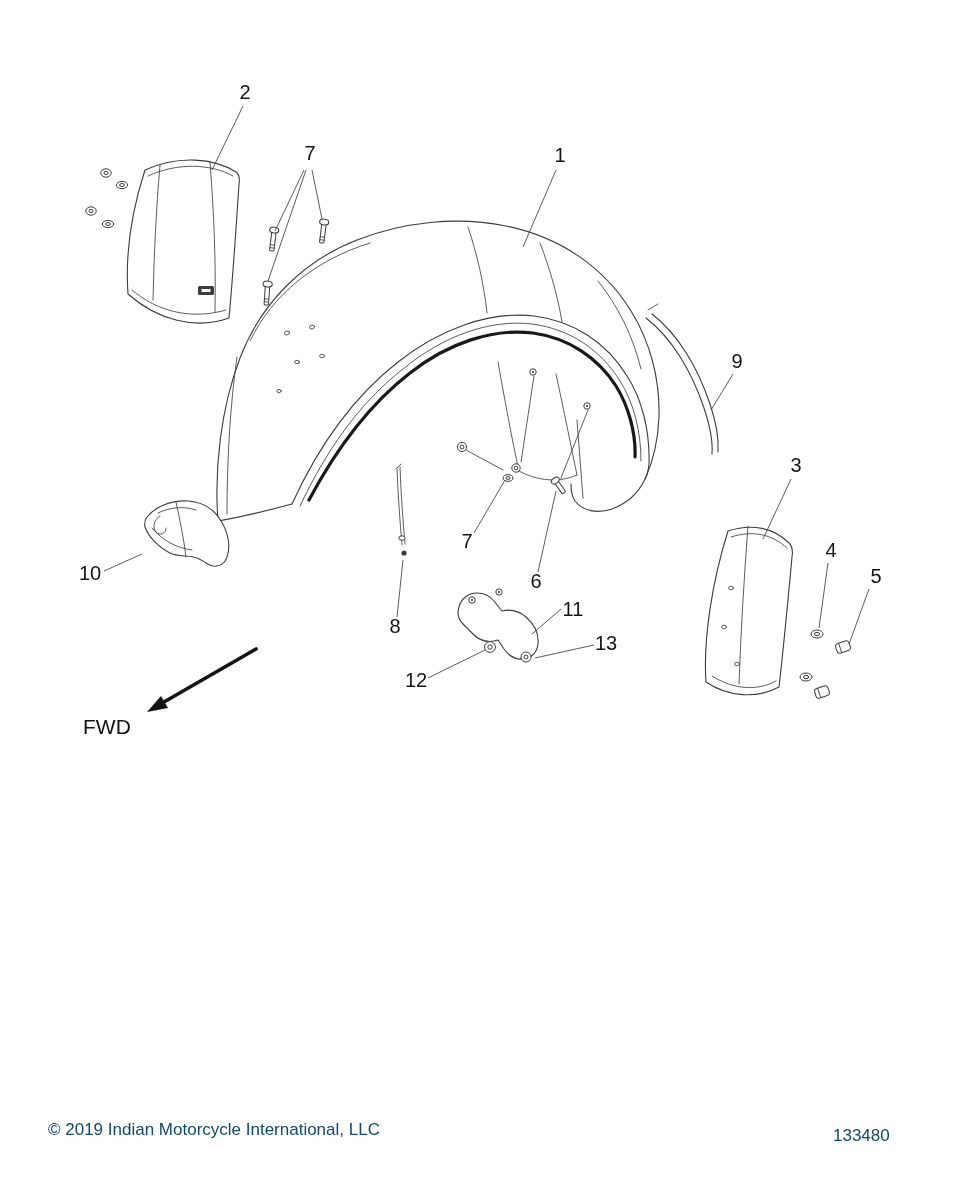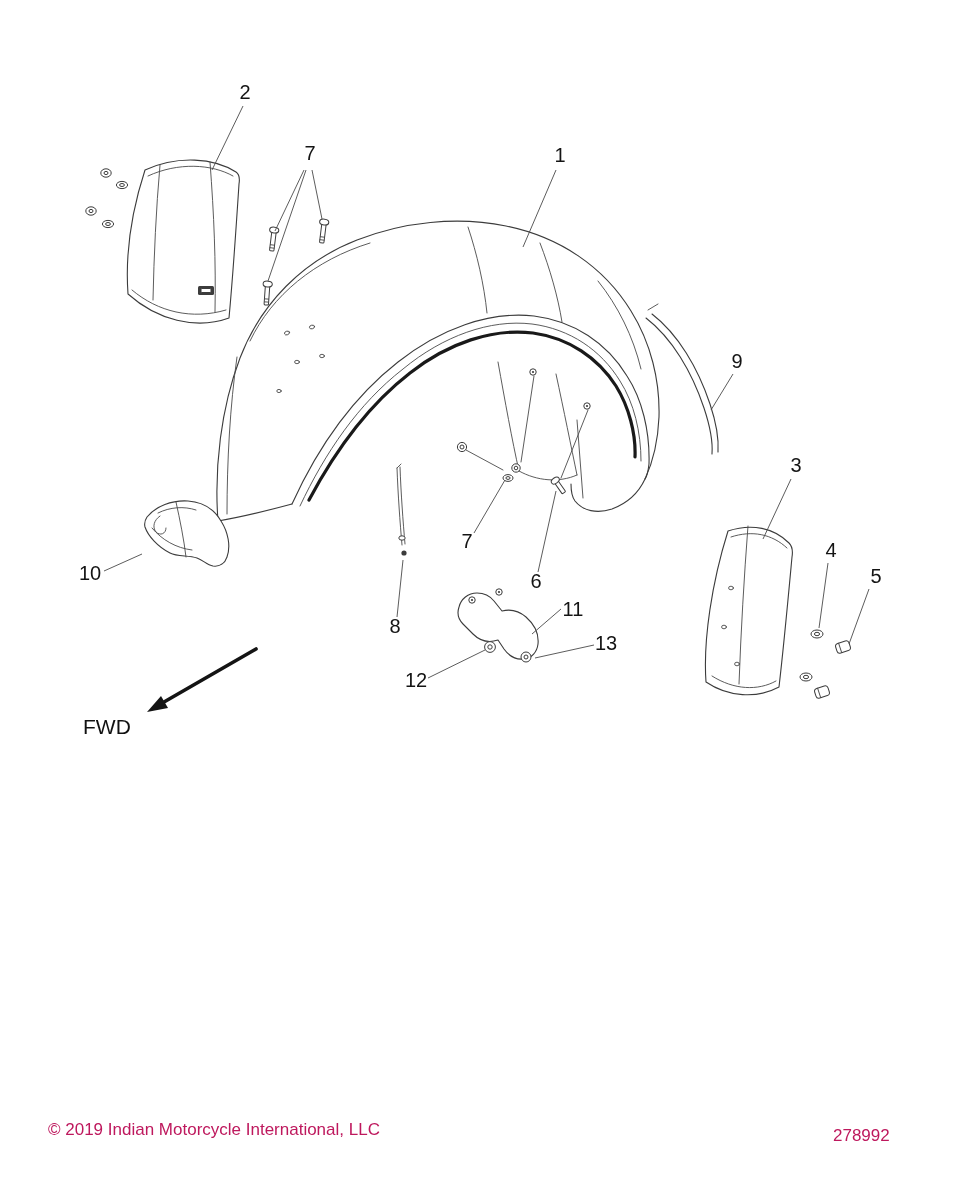--- a/index.html
+++ b/index.html
@@ -8,21 +8,21 @@
   svg{position:absolute;left:0;top:0;}
   .ln{fill:none;stroke:#3c3c3c;stroke-width:1.1;stroke-linecap:round;stroke-linejoin:round;}
   .ln2{fill:none;stroke:#4a4a4a;stroke-width:0.9;stroke-linecap:round;stroke-linejoin:round;}
   .solid{fill:#ffffff;stroke:#3c3c3c;stroke-width:1.1;stroke-linejoin:round;}
   .dark{fill:none;stroke:#191919;stroke-width:3.2;stroke-linecap:round;}
   .hw{fill:#ffffff;stroke:#3c3c3c;stroke-width:1;}
   .hwd{fill:#3c3c3c;stroke:none;}
   .leader{fill:none;stroke:#4a4a4a;stroke-width:0.9;}
   .callout{font-family:"Liberation Sans", sans-serif;font-size:20px;fill:#141414;}
   .fwdtxt{font-family:"Liberation Sans", sans-serif;font-size:21px;fill:#111;}
-  .footer-text{position:absolute;font-size:17px;color:#be185d;white-space:nowrap;}
+  .footer-text{position:absolute;font-size:17px;color:#0c4a6e;white-space:nowrap;}
 </style>
 </head>
 <body>
 
 <div class="page">
 
 <svg width="960" height="1191" viewBox="0 0 960 1191">
 
   <g>
     <path class="ln" d="M218,521 C214,468 221,408 240,358 C261,303 303,261 357,240 C403,222 457,216 506,226 C560,237 604,267 631,311 C651,343 660,381 659,417 C658,441 653,462 645,479 C639,492 628,503 612,509 C597,514 583,511 575,501 C572,497 571,490 571,484"></path>
@@ -209,15 +209,15 @@
 
   <g>
     <line x1="256" y1="649" x2="164" y2="702" stroke="#141414" stroke-width="3.6" stroke-linecap="round"></line>
     <polygon points="147,712 161,696 168,708" fill="#141414"></polygon>
     <text class="fwdtxt" x="83" y="734">FWD</text>
   </g>
 
 </svg>
 
 <div class="footer-text" style="left:48px; top:1120px;">© 2019 Indian Motorcycle International, LLC</div>
-<div class="footer-text" style="left:833px; top:1126px;">278992</div>
+<div class="footer-text" style="left:833px; top:1126px;">133480</div>
 
 </div>
 
 </body></html>

